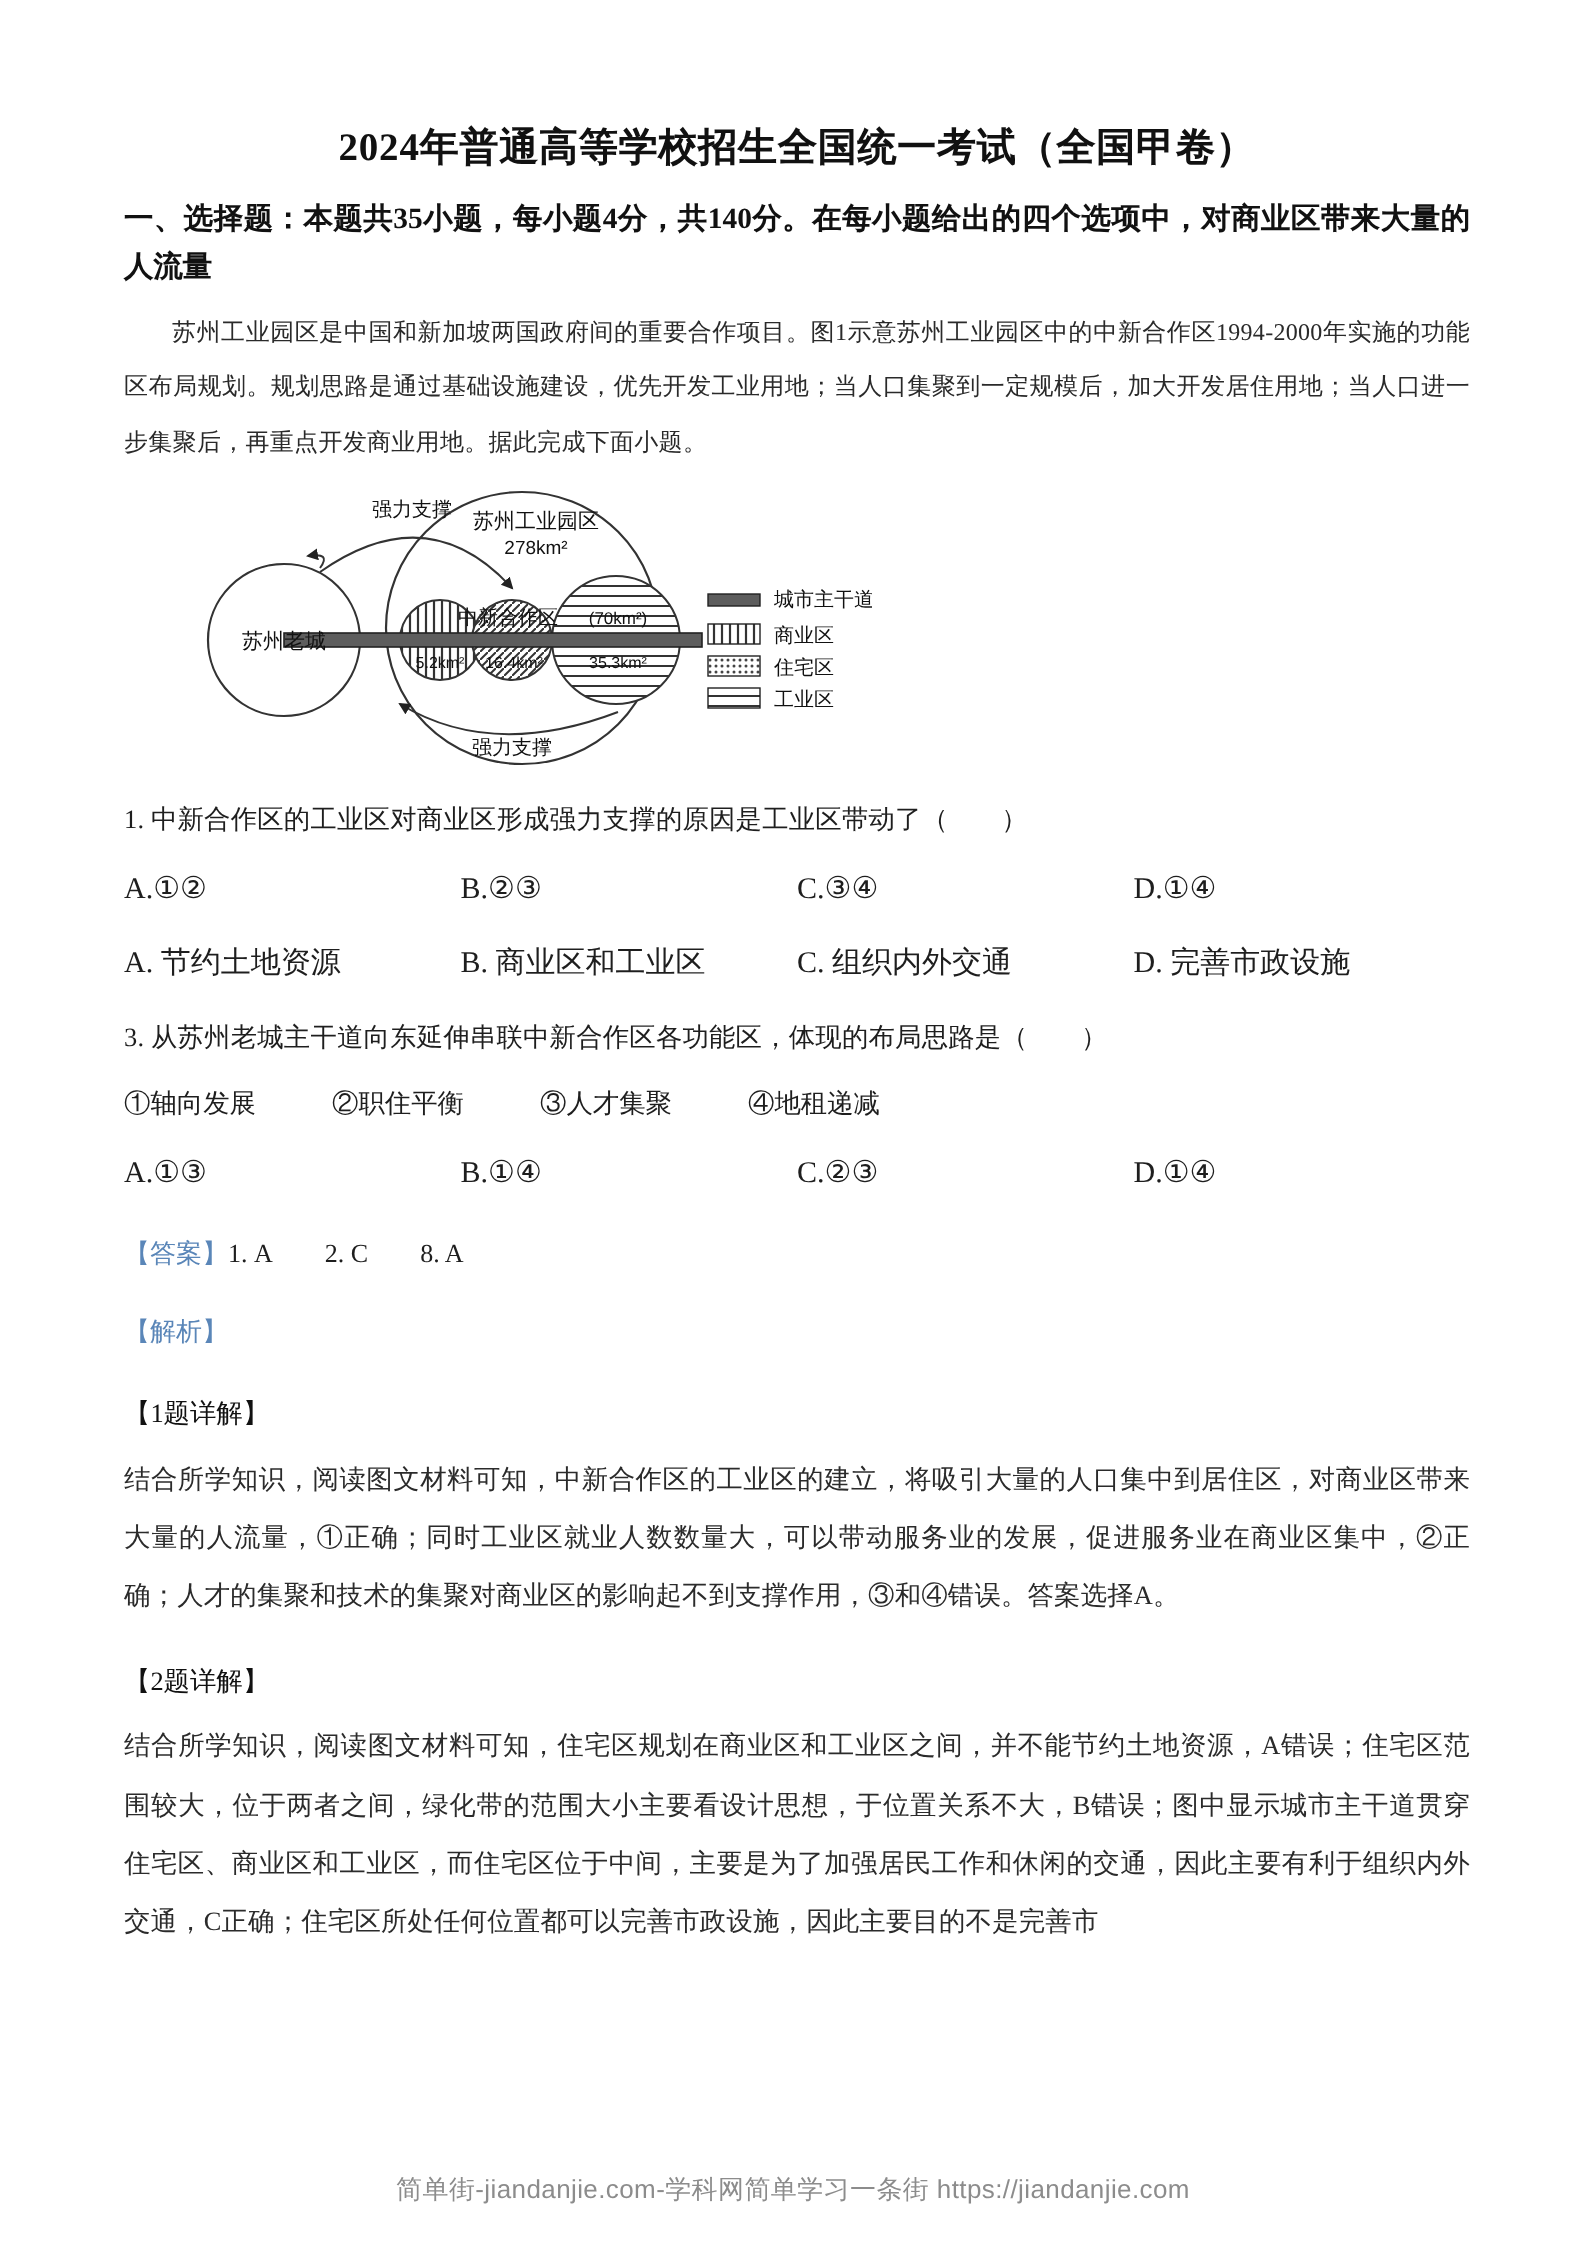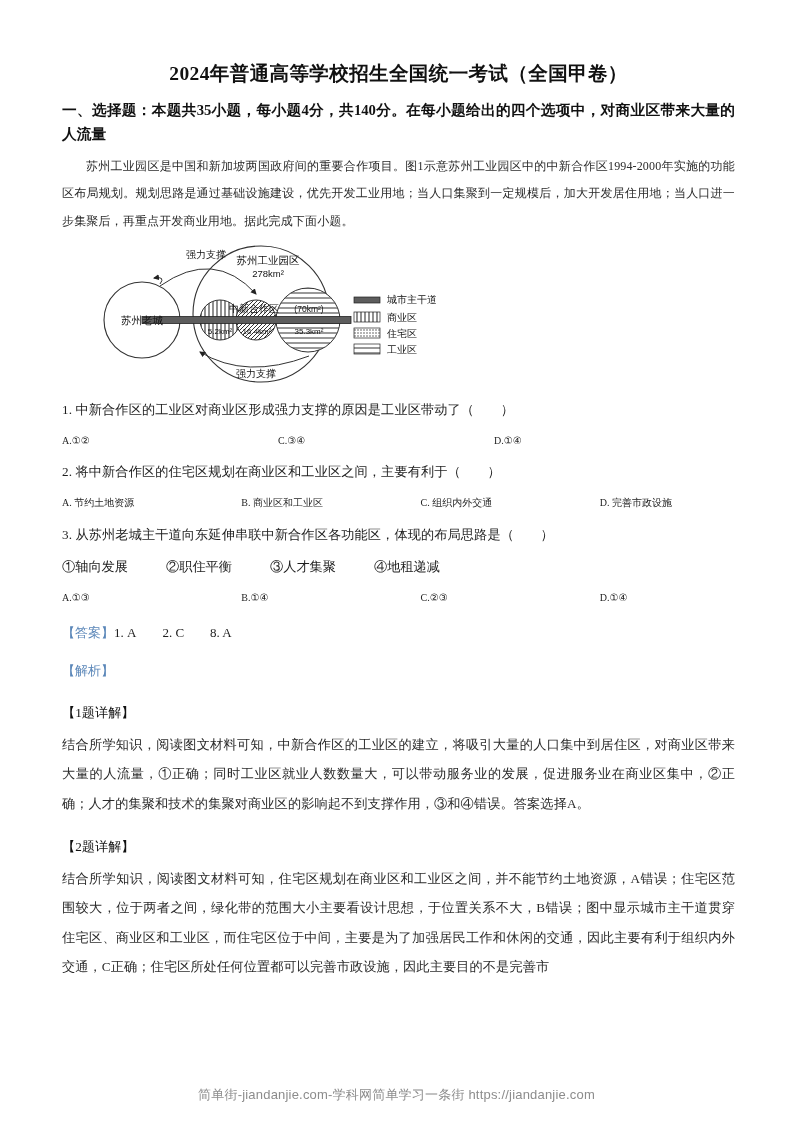--- a/index.html
+++ b/index.html
@@ -62,26 +62,25 @@
   .q-items {
     font-size: 13.2px;
     line-height: 1.95;
     margin: 7px 0 0 0;
     color: #1e1e1e;
     display: flex;
   }
   .q-items > span { display: inline-block; }
   .q-items .it { width: 104px; }
   .q-opts {
-    font-size: 10px;
+    font-size: 15px;
     line-height: 1.95;
     margin: 8px 0 0 0;
     color: #1e1e1e;
     display: flex;
-    gap: 44px;
   }
   .q-opts .op { width: 172px; display: inline-block; }
   .answer-line {
     font-size: 13px;
     margin: 13px 0 0 0;
     color: #1e1e1e;
     line-height: 1.9;
   }
   .tag-blue {
     color: #5a86b8;
@@ -196,25 +195,25 @@
 
         <rect x="258" y="102" width="26" height="10" fill="url(#pat-horz)" stroke="#222" stroke-width="0.7"></rect>
         <text class="fig-label" x="291" y="111" font-size="10" fill="#111">工业区</text>
       </g>
     </svg>
   </div>
 
   <div class="q-stem">1. 中新合作区的工业区对商业区形成强力支撑的原因是工业区带动了（　　）</div>
   <div class="q-opts">
     <span class="op">A.①②</span>
+    <span class="op">B.②③</span>
     <span class="op">C.③④</span>
     <span class="op">D.①④</span>
   </div>
 
-  <div class="q-stem">2. 将中新合作区的住宅区规划在商业区和工业区之间，主要有利于（　　）</div>
   <div class="q-opts">
     <span class="op">A. 节约土地资源</span>
     <span class="op">B. 商业区和工业区</span>
     <span class="op">C. 组织内外交通</span>
     <span class="op">D. 完善市政设施</span>
   </div>
 
   <div class="q-stem">3. 从苏州老城主干道向东延伸串联中新合作区各功能区，体现的布局思路是（　　）</div>
   <div class="q-items">
     <span class="it">①轴向发展</span>

